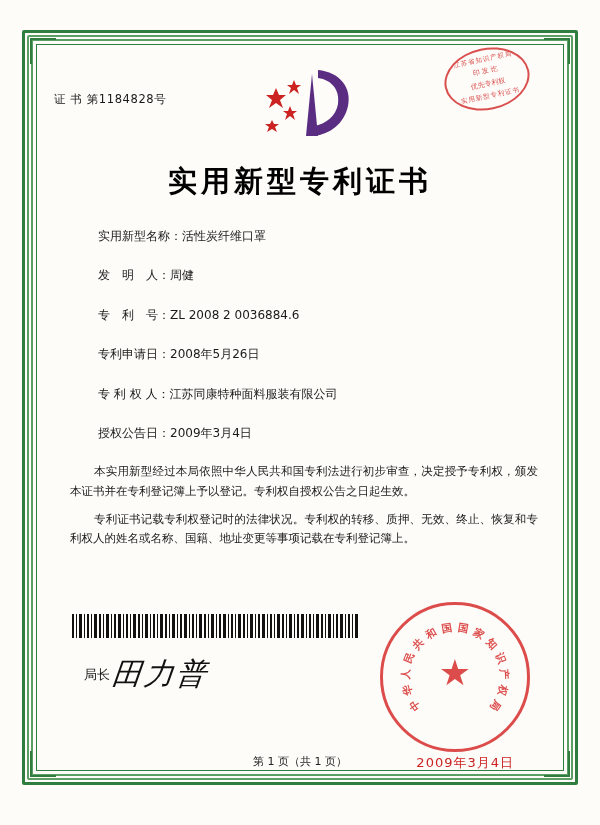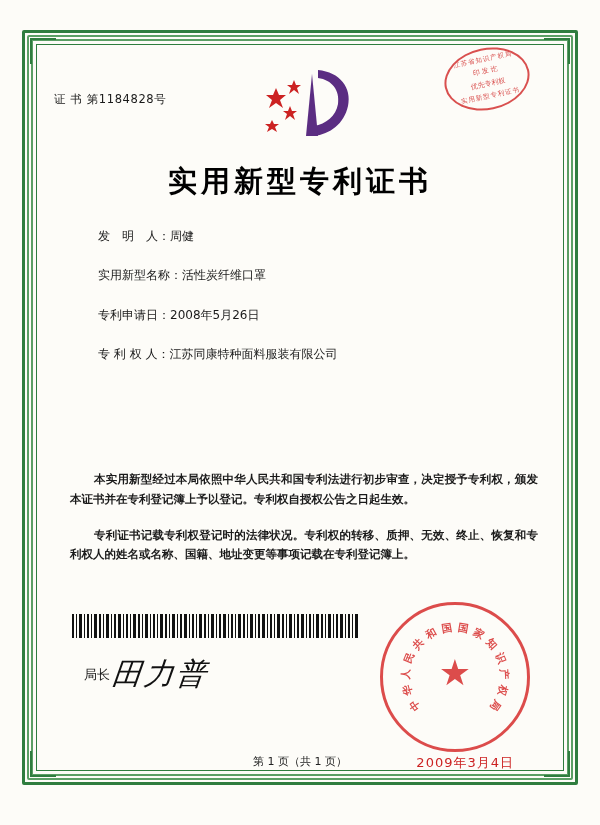--- a/index.html
+++ b/index.html
@@ -160,23 +160,22 @@
     position: absolute;
     left: 24px;
     right: 16px;
     top: 400px;
     font-size: 11.5px;
     line-height: 1.72;
     text-align: justify;
     font-family: "DejaVu Sans", sans-serif;
   }
   .paragraphs p {
-    margin: 16px 0 8px 0;
+    margin: 8px 0 8px 0;
     text-indent: 24px;
-    font-weight: bold;
   }
 
   .barcode {
     position: absolute;
     left: 26px;
     top: 560px;
     width: 290px;
     height: 24px;
   }
   .barcode .bars {
@@ -293,30 +292,36 @@
       <div class="arc-top">江苏省知识产权局</div>
       <div class="mid">印 发 讫</div>
       <div class="mid">优先专利权</div>
       <div class="arc-bot">实用新型专利证书</div>
     </div>
 
     <div class="title">实用新型专利证书</div>
 
     <div class="fields">
       <div class="field">
+        <span class="lbl">实用新型名称：</span><span class="val">活性炭纤维口罩</span>
+      </div>
+      <div class="field">
         <span class="lbl">发　明　人：</span><span class="val">周健</span>
       </div>
       <div class="field">
-        <span class="lbl">实用新型名称：</span><span class="val">活性炭纤维口罩</span>
+        <span class="lbl">专　利　号：</span><span class="val">ZL 2008 2 0036884.6</span>
       </div>
       <div class="field">
         <span class="lbl">专利申请日：</span><span class="val">2008年5月26日</span>
       </div>
       <div class="field">
         <span class="lbl">专 利 权 人：</span><span class="val">江苏同康特种面料服装有限公司</span>
+      </div>
+      <div class="field">
+        <span class="lbl">授权公告日：</span><span class="val">2009年3月4日</span>
       </div>
     </div>
 
     <div class="paragraphs">
       <p>本实用新型经过本局依照中华人民共和国专利法进行初步审查，决定授予专利权，颁发本证书并在专利登记簿上予以登记。专利权自授权公告之日起生效。</p>
       <p>专利证书记载专利权登记时的法律状况。专利权的转移、质押、无效、终止、恢复和专利权人的姓名或名称、国籍、地址变更等事项记载在专利登记簿上。</p>
     </div>
 
     <div class="barcode">
       <svg class="bars" viewBox="0 0 290 24" preserveAspectRatio="none">

